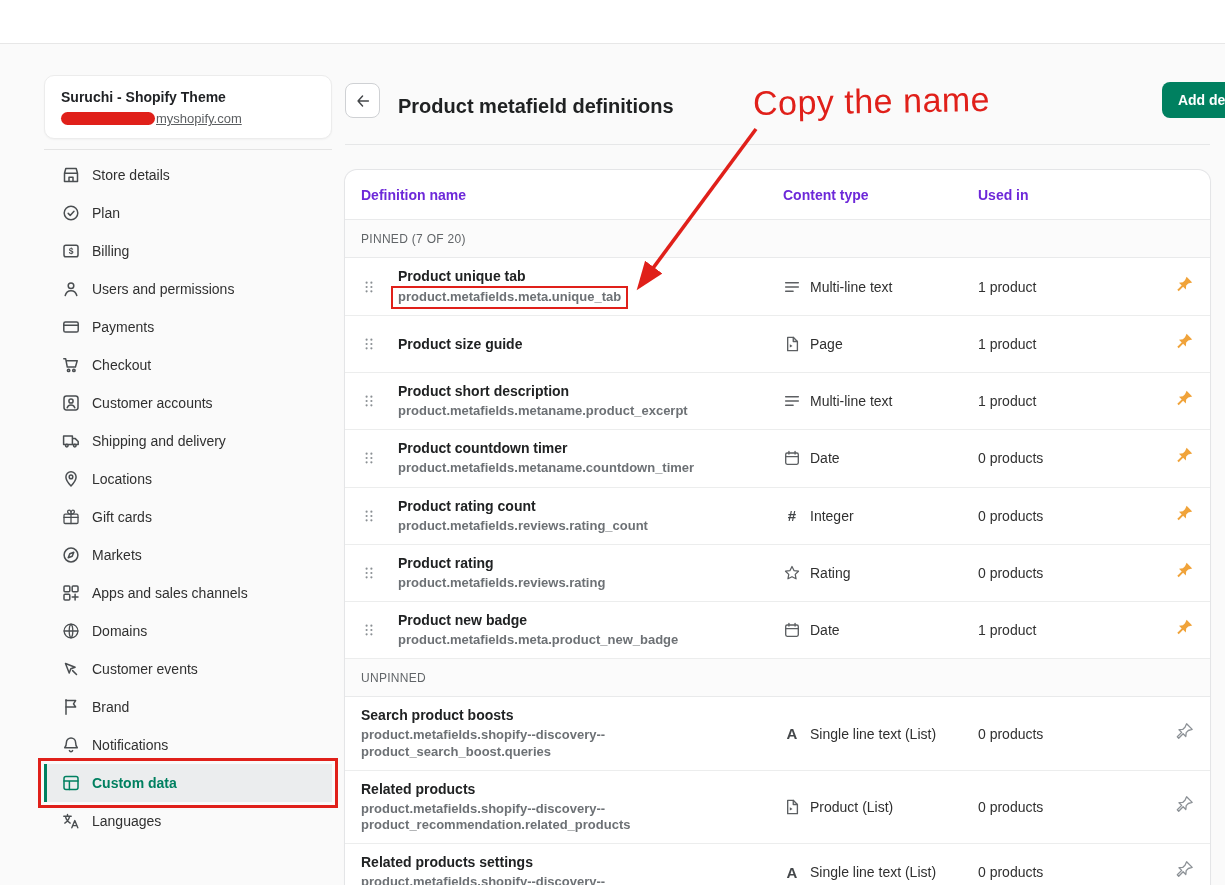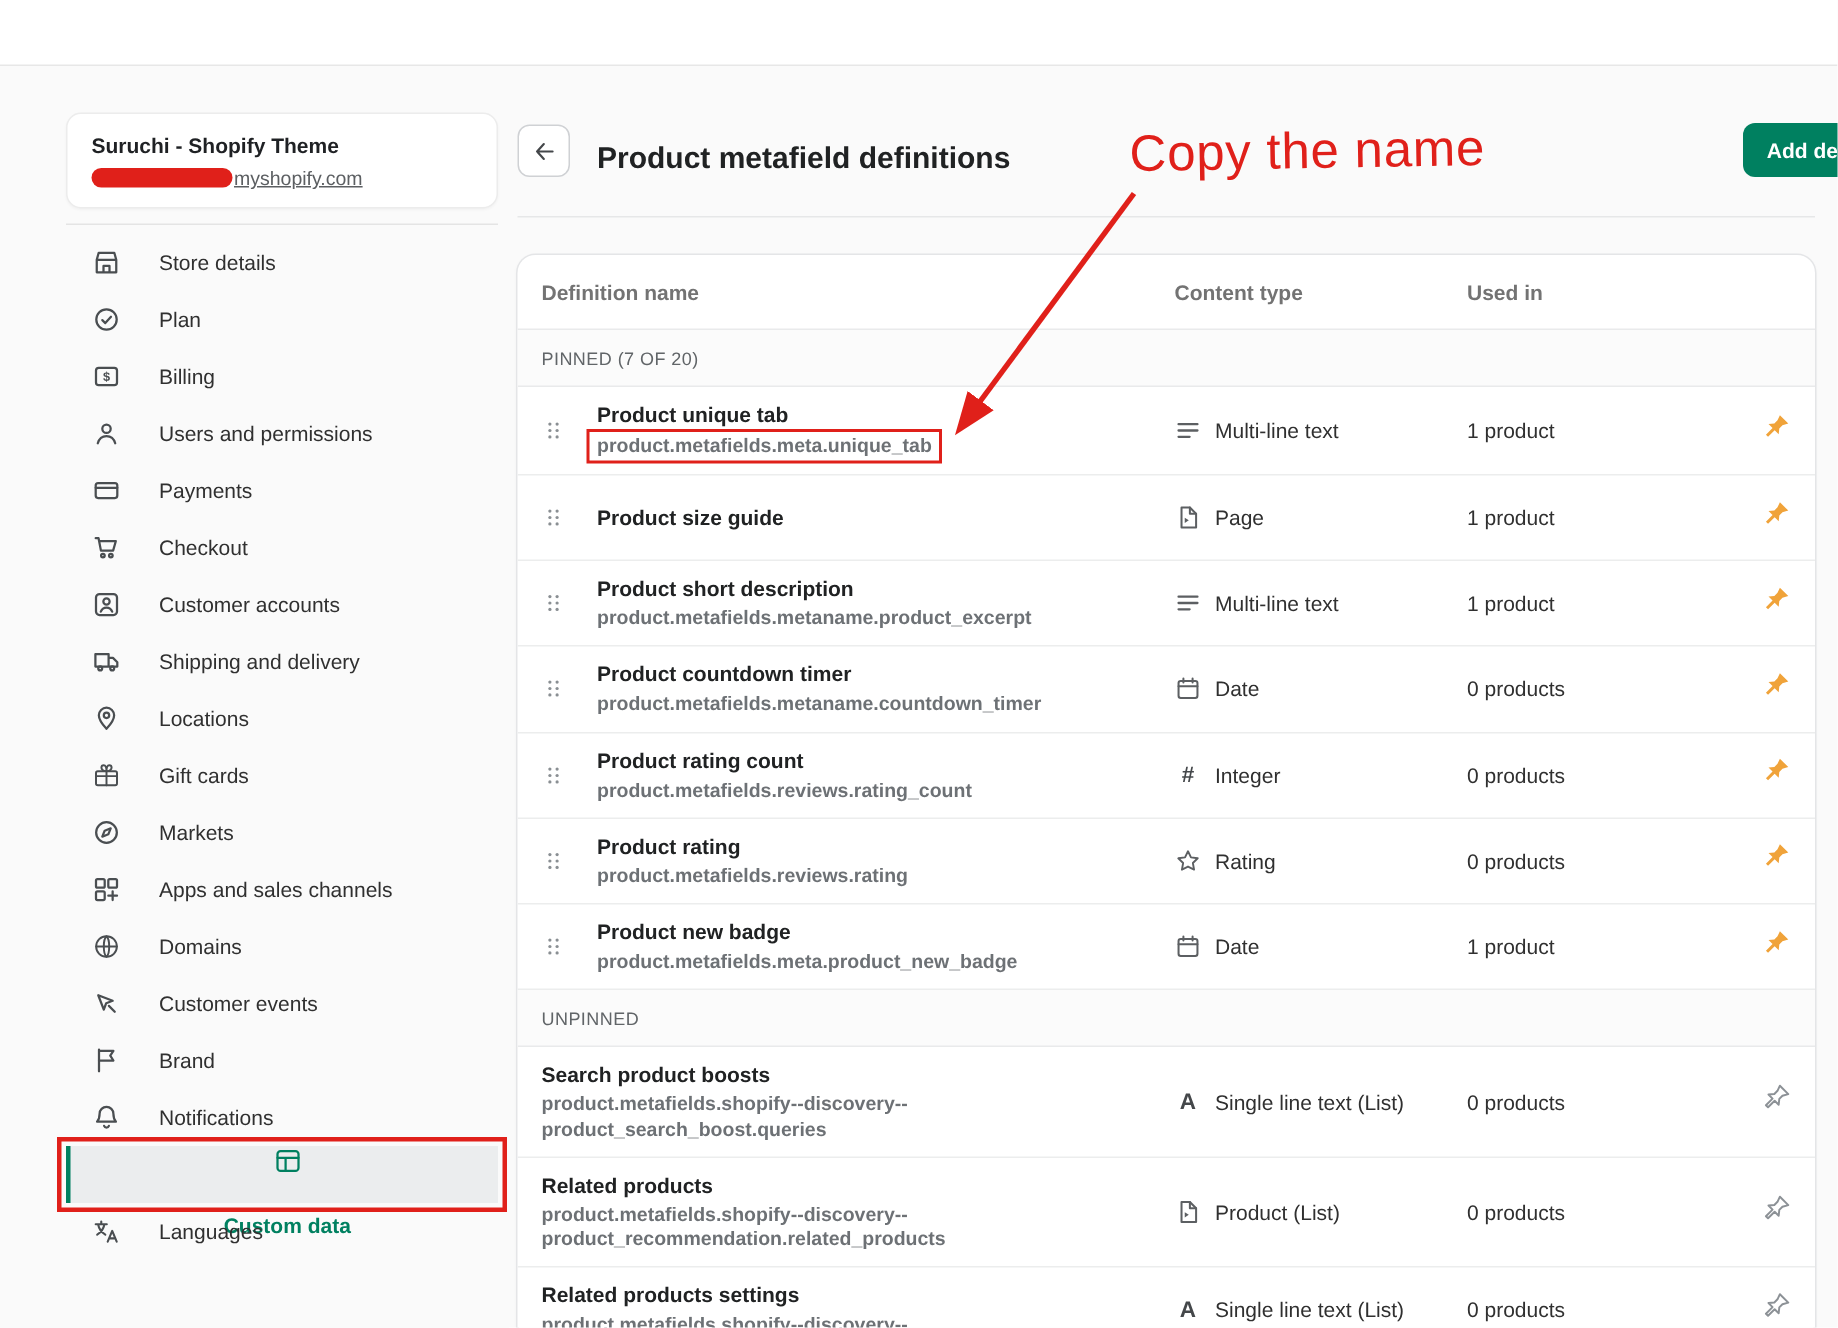--- a/index.html
+++ b/index.html
@@ -13,42 +13,42 @@
   .topbar { position:absolute; left:0; top:0; width:1225px; height:44px; background:#fff; border-bottom:1px solid #e7e7e7; }
 
   
   .sidebar { position:absolute; left:44px; top:75px; width:288px; }
   .store-card { background:#fff; border:1px solid #ececec; border-radius:10px; padding:13px 16px 12px; box-shadow:0 1px 2px rgba(0,0,0,.04); }
   .store-name { font-size:14px; font-weight:700; color:#1f2124; }
   .store-domain-line { margin-top:6px; display:flex; align-items:center; font-size:13px; color:#5c5f62; }
   .redaction { width:94px; height:13px; background:var(--annotation-red,#e0201a); border-radius:7px; display:inline-block; margin-right:1px; }
   .store-domain { text-decoration:underline; cursor:pointer; }
   .sidebar-divider { height:1px; background:#e4e4e4; margin:10px 0 6px; }
-  .nav-item { position:relative; display:flex; align-items:center; gap:25px; height:38px; padding:0 10px 0 17px; cursor:pointer; border-radius:8px; }
+  .nav-item { position:relative; display:flex; align-items:center; gap:11px; height:38px; padding:0 10px 0 17px; cursor:pointer; border-radius:8px; }
   .nav-item .icon { width:20px; height:20px; color:#4a4e51; display:inline-flex; flex:0 0 auto; }
   .icon svg { width:100%; height:100%; display:block; }
   .nav-label { font-size:14px; font-weight:500; color:#303030; white-space:nowrap; }
   .nav-item.selected { background:#ebedee; border-left:3px solid var(--accent-green,#008060); padding-left:14px; border-radius:0; }
   .nav-item.selected .nav-label { color:var(--accent-green,#008060); font-weight:700; }
   .nav-item.selected .icon { color:var(--accent-green,#008060); }
-  .nav-item.annotated { outline:3px solid var(--annotation-red,#e0201a); outline-offset:3px;flex-direction:column; }
+  .nav-item.annotated { outline:3px solid var(--annotation-red,#e0201a); outline-offset:3px; }
 
   
   .main-header { position:absolute; left:345px; top:80px; width:943px; height:38px; display:flex; align-items:flex-end; }
   .back-btn { width:35px; height:35px; background:#fff; border:1px solid #cfd1d4; border-radius:8px; display:flex; align-items:center; justify-content:center; color:#44474a; cursor:pointer; flex:0 0 auto; }
   .back-btn svg { width:18px; height:18px; }
   .page-title { margin-left:18px; font-size:20px; font-weight:700; color:#202223; white-space:nowrap; }
   .add-btn { margin-left:auto; background:var(--accent-green,#008060); color:#fff; font-size:14px; font-weight:600; border:none; border-radius:8px; padding:10px 16px; cursor:pointer; font-family:inherit; }
   .main-divider { position:absolute; left:345px; top:144px; width:865px; height:1px; background:#e6e7e8; }
 
   
   .card { position:absolute; left:345px; top:170px; width:865px; background:#fff; border-radius:12px; box-shadow:0 0 0 1px #e4e5e7, 0 1px 3px rgba(0,0,0,.05); overflow:hidden; }
   .trow { display:grid; grid-template-columns:422px 195px 178px 1fr; align-items:center; padding:0 16px; }
   .thead-row { height:50px; border-bottom:1px solid #e9eaeb; }
-  .th { font-size:14px; font-weight:700; color:#737373; }
+  .th { font-size:14px; font-weight:700; color:#6d28d9; }
   .section-row { height:38px; display:flex; align-items:center; padding:0 16px; font-size:12px; font-weight:500; letter-spacing:.3px; color:#616568; background:#fbfbfb; border-bottom:1px solid #e9eaeb; }
   .data-row { border-bottom:1px solid #eceded; padding-top:10px; padding-bottom:10px; min-height:57px; }
   .name-cell { display:flex; align-items:center; }
   .drag { width:22px; margin-right:15px; display:inline-flex; color:#8a8f93; cursor:grab; flex:0 0 auto; }
   .drag svg { width:16px; height:16px; }
   .def-name { font-size:14px; font-weight:600; color:#202223; }
   .def-key { font-size:13px; color:#6d7175; margin-top:4px; max-width:330px; overflow-wrap:break-word; line-height:1.25;font-weight:bold; }
   .def-key.red-box { border:2px solid var(--annotation-red,#e0201a); padding:1px 5px 2px; margin:2px 0 -5px -7px; display:inline-block; }
   .type-cell { display:flex; align-items:center; gap:9px; font-size:14px; color:#303030; }
   .type-cell .icon { width:18px; height:18px; color:#5c5f62; }

